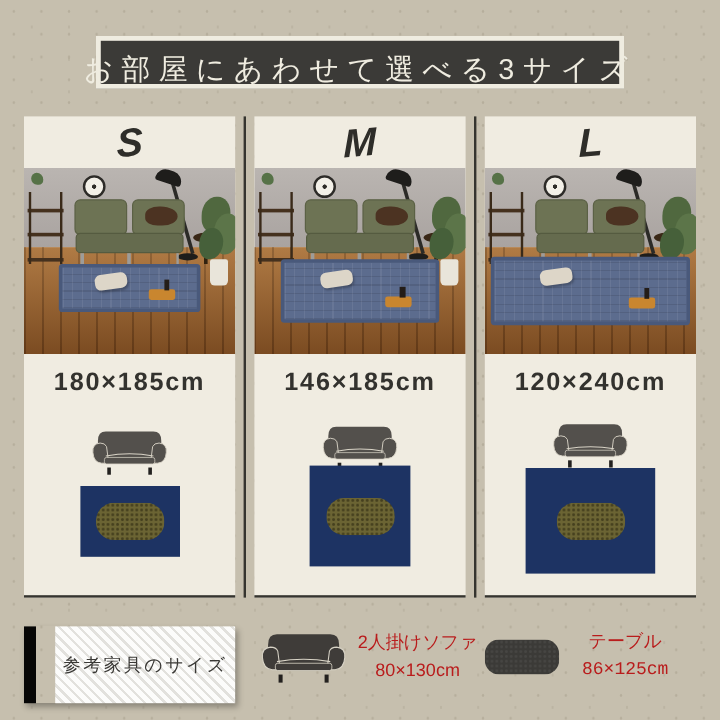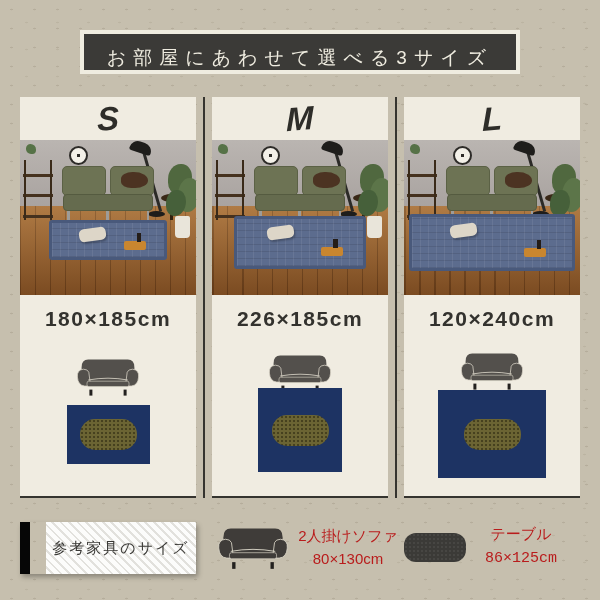--- a/index.html
+++ b/index.html
@@ -18,21 +18,21 @@
 
   
   .banner {
     position:absolute; left:80px; top:30px; width:440px; height:44px;
     background:var(--banner_bg,#3b3a37);
     border:4px solid var(--banner_text,#efece0);
     display:flex; align-items:center; justify-content:center;
   }
   .banner span {
     color:var(--banner_text,#efece0);
-    font-size:19px; letter-spacing:7px; white-space:nowrap;margin-top:12px;
+    font-size:24px; letter-spacing:7px; white-space:nowrap;margin-top:12px;
   }
 
   
   .cols {
     position:absolute; left:20px; top:97px; width:560px; height:401px;
     display:flex; justify-content:space-between; align-items:stretch;
   }
   .column {
     flex:0 0 176px; width:176px;
     background:var(--panel,#f0ece1);
@@ -118,21 +118,21 @@
   .sofa-svg { width:66px; height:40px; color:#53504c; }
   .rug-diag { margin-top:var(--dgap,8px); width:var(--drw,83px); height:var(--drh,59px);
     background:var(--navy,#1d3363); display:flex; align-items:center; justify-content:center; }
   .table-diag { width:57px; height:31px; border-radius:15px;
     background-color:var(--olive,#6b6433);
     background-image:radial-gradient(rgba(25,22,6,.45) 1px, transparent 1.3px);
     background-size:4px 4px; }
 
   
   .legend { position:absolute; left:0; top:515px; width:600px; height:75px; }
-  .legend-label { position:absolute; left:20px; top:7px; width:176px; height:52px;
+  .legend-label { position:absolute; left:20px; top:7px; width:176px; height:64px;
     display:flex; box-shadow:2px 3px 5px rgba(0,0,0,.30);gap:16px; }
   .legend-label .bar { width:10px; height:100%; background:#060606; }
   .legend-label .box { flex:1; display:flex; align-items:center; justify-content:center;
     background:repeating-linear-gradient(45deg,#fcfcfb 0 4px,#e2e1dd 4px 6px); }
   .legend-label .box span { font-size:15px; letter-spacing:2px; color:#3a3936; }
   .legend-sofa-icon { position:absolute; left:216px; top:4px; width:74px; height:58px;
     color:#3f3c39; }
   .legend-sofa-icon svg { width:100%; height:100%; }
   .legend-text { position:absolute; top:10px; text-align:center; line-height:1.5;
     font-size:15px; color:#b91c1c; }
@@ -253,21 +253,21 @@
           <div class="leg l2"></div>
           <div class="leg l3"></div>
         <div class="blanket"></div>
       </div>
       <div class="rug-ph">
         <div class="pillow"></div>
         <div class="tray"></div>
       </div>
     </div>
     <div class="dim">
-      <span>226×185cm</span>
+      <span>146×185cm</span>
     </div>
     <div class="diagram">
       <svg class="sofa-svg">
           <use href="#sofa-shape"></use>
         </svg>
       <div class="rug-diag">
         <div class="table-diag"></div>
       </div>
     </div>
   </div>

